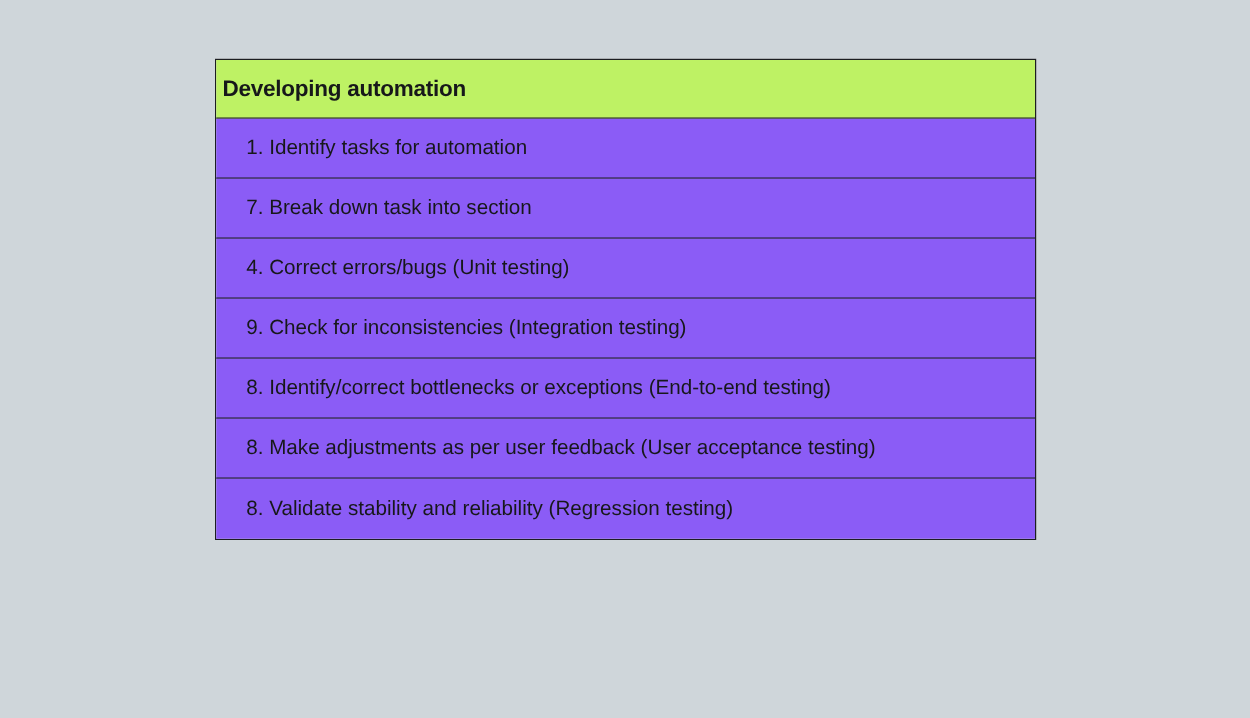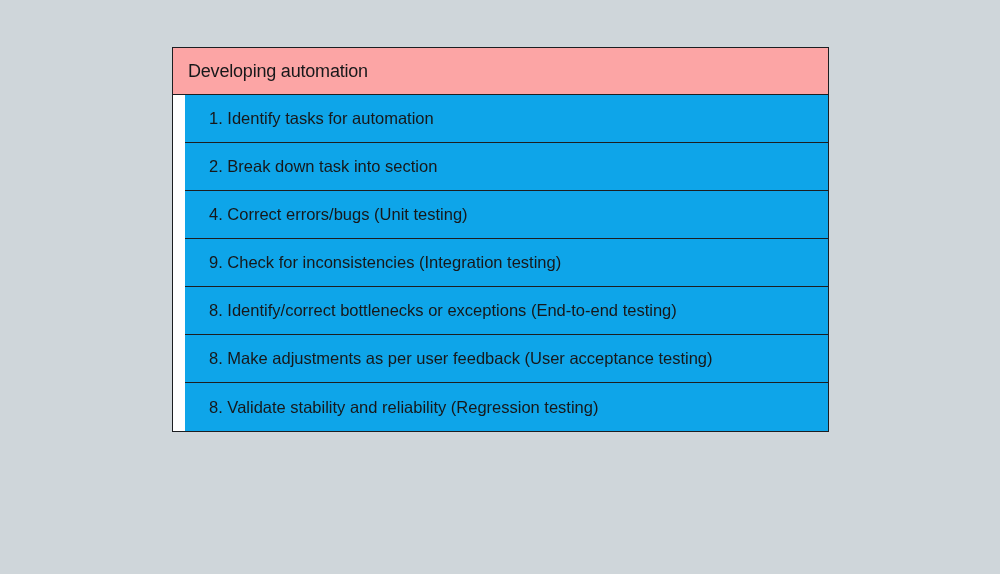--- a/index.html
+++ b/index.html
@@ -20,52 +20,51 @@
     left: 172px;
     top: 47px;
     width: 657px;
     box-sizing: border-box;
     border: 1.5px solid #1c1e21;
     background: #ffffff;
   }
   .steps-table__header {
     box-sizing: border-box;
     height: 47px;
-    background: #fca5a5;
+    background: #bef264;
     border-bottom: 1.5px solid #1c1e21;
     display: flex;
     align-items: center;
-    padding-left: 15px;
+    padding-left: 5px;
     font-size: 18px;
-    font-weight: 400;
+    font-weight: 700;
     letter-spacing: -0.2px;
   }
   .steps-table__row {
     box-sizing: border-box;
     height: 48px;
-    background: #0ea5e9;
+    background: #8b5cf6;
     border-bottom: 1px solid #1c1e21;
     display: flex;
     align-items: center;
     padding-left: 24px;
     font-size: 16.5px;
     font-weight: 400;
-    margin-left: 12px;
   }
   .steps-table__row:last-child {
     border-bottom: none;
   }
 </style>
 </head>
 <body>
 
 <div class="steps-table">
   <div class="steps-table__header">Developing automation</div>
   <div id="rows-container">
       <div class="steps-table__row">1. Identify tasks for automation</div>
-      <div class="steps-table__row">2. Break down task into section</div>
+      <div class="steps-table__row">7. Break down task into section</div>
       <div class="steps-table__row">4. Correct errors/bugs (Unit testing)</div>
       <div class="steps-table__row">9. Check for inconsistencies (Integration testing)</div>
       <div class="steps-table__row">8. Identify/correct bottlenecks or exceptions (End-to-end testing)</div>
       <div class="steps-table__row">8. Make adjustments as per user feedback (User acceptance testing)</div>
       <div class="steps-table__row">8. Validate stability and reliability (Regression testing)</div>
     </div>
 </div>
 
 </body></html>

